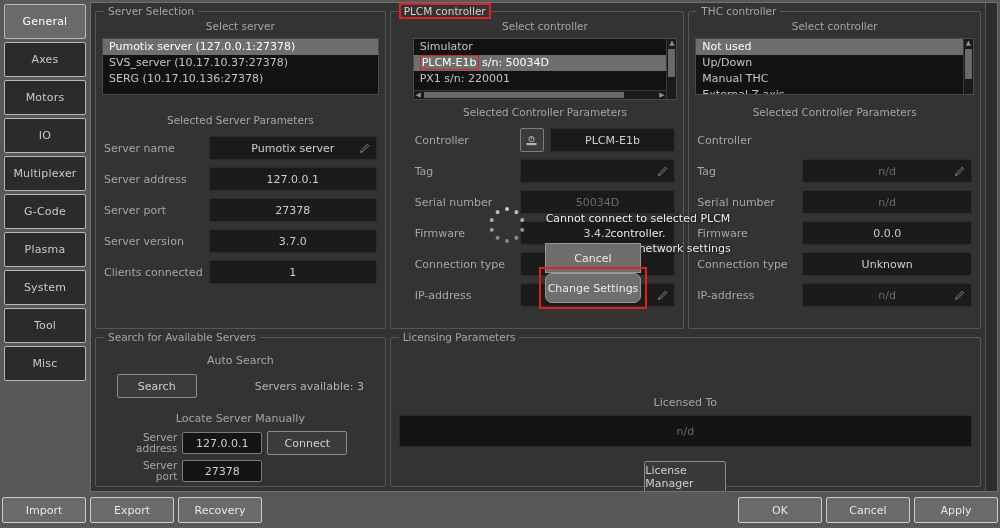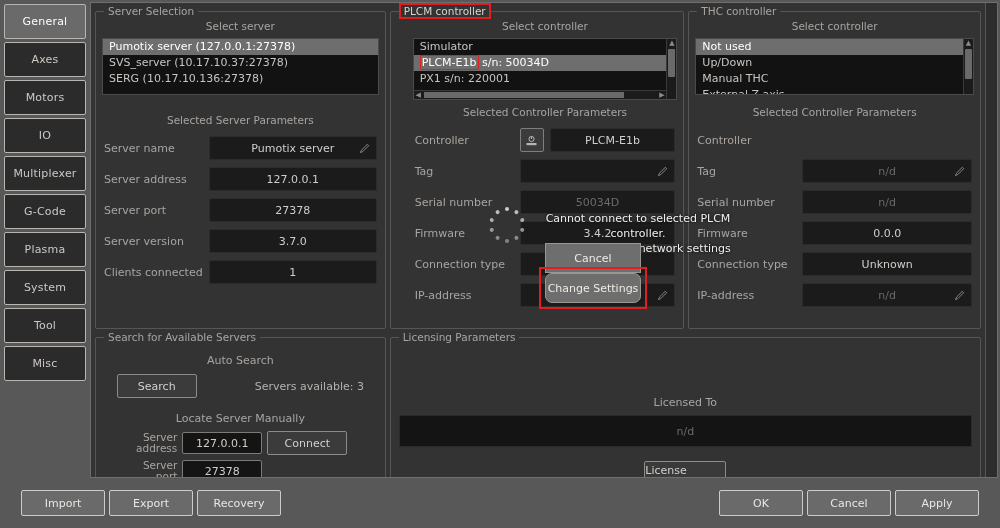--- a/index.html
+++ b/index.html
@@ -93,21 +93,21 @@
   .lic-field{
     background:#141414;border:1px solid #2a2a2a;height:32px;margin:0 8px;
     display:flex;align-items:center;justify-content:center;color:#6d6a67;font-size:11px;
   }
 
   
   .edge-scroll{position:absolute;right:0;top:0;bottom:0;width:12px;background:#2d2d2d;border-left:1px solid #555;}
   .edge-scroll .ethumb{position:absolute;left:1px;right:1px;top:0;height:0;background:#6a6a6a;}
 
   
-  .footer{height:50px;background:#585858;display:flex;align-items:center;padding:0 21px;}
+  .footer{height:36px;background:#585858;display:flex;align-items:center;padding:0 2px;}
   .footer .left{display:flex;gap:4px;}
   .footer .right{display:flex;gap:4px;margin-left:auto;}
   .fbtn{
     width:84px;height:26px;border:1px solid #cfcbc7;background:#6a6a6a;color:#eae6e2;
     display:flex;align-items:center;justify-content:center;font-size:11px;border-radius:2px;
   }
 
   
   .modal{
     position:absolute;left:392px;top:196px;width:270px;height:110px;z-index:40;

